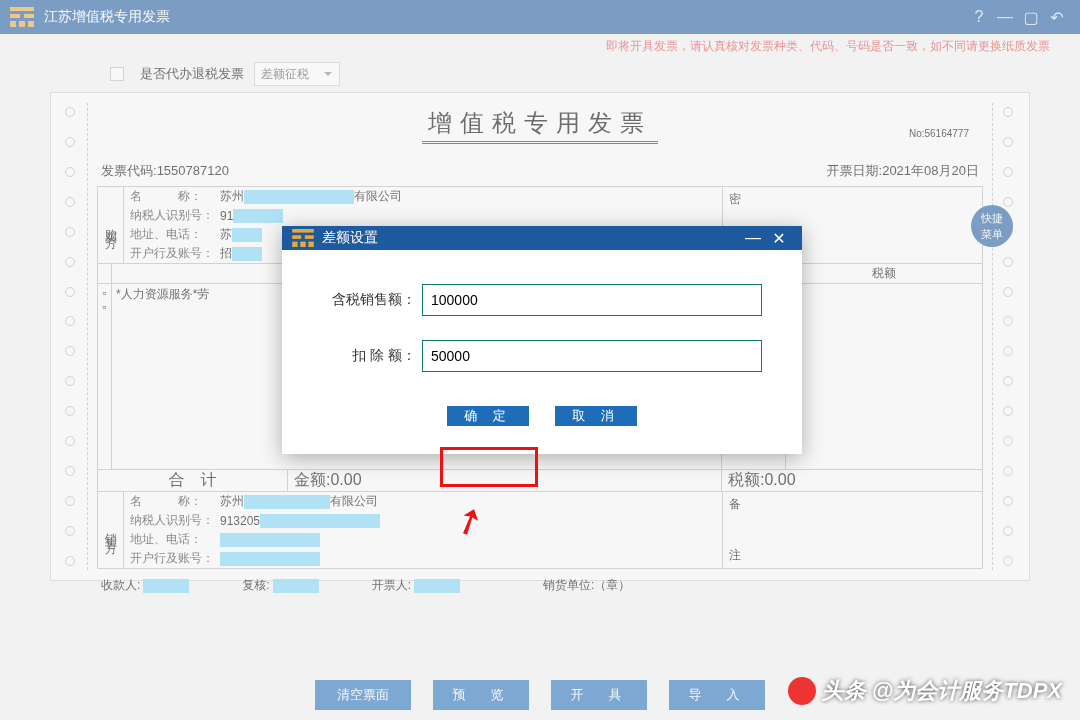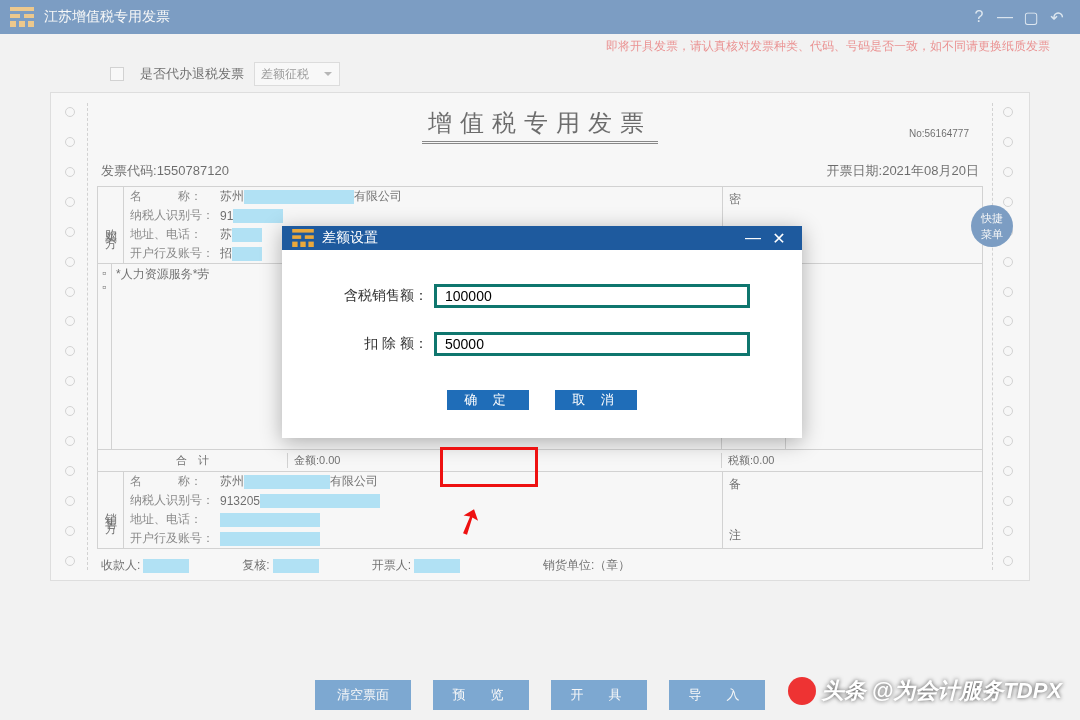--- a/index.html
+++ b/index.html
@@ -43,44 +43,44 @@
   .rcol { width:260px; border-left:1px solid #bbb; font-size:12px; position:relative; }
 
   .midhead { display:flex; height:20px; border-top:1px solid #bbb; font-size:12px; }
   .midhead div { border-right:1px solid #bbb; display:flex; align-items:center; justify-content:center; }
   .midbody { display:flex; height:186px; }
   .midbody div.col { border-right:1px solid #bbb; font-size:12px; padding:2px 4px; }
   .tick { width:14px; text-align:center; }
   .smallsel { border:1px solid #999; height:18px; width:42px; margin:2px; display:inline-flex; align-items:center; justify-content:flex-end; padding-right:14px; position:relative; }
   .smallsel::after { content:""; position:absolute; right:4px; top:6px; border:4px solid transparent; border-top-color:#666; }
 
-  .sumrow { display:flex; border-top:1px solid #bbb; height:22px; align-items:center; font-size:11px; }
+  .sumrow { display:flex; border-top:1px solid #bbb; height:22px; align-items:center; font-size:16px; }
   .sumrow .c1 { width:190px; text-align:center; border-right:1px solid #bbb; }
   .sumrow .c2 { flex:1; padding-left:6px; border-right:1px solid #bbb; }
   .sumrow .c3 { width:260px; padding-left:6px; }
 
   .foot { display:flex; gap:3px; font-size:12px; margin-top:8px; padding:0 4px; align-items:center; }
   .foot .redact { background:#7fd6f7; height:14px; display:inline-block; }
 
   .quick-fab { position:absolute; right:16px; top:112px; width:42px; height:42px; border-radius:50%; background:#1e5a9e; color:#fff; font-size:11px; display:flex; align-items:center; justify-content:center; text-align:center; line-height:16px; }
 
   .btnbar { position:absolute; left:0; right:0; bottom:10px; display:flex; justify-content:center; gap:22px; }
   .bigbtn { width:96px; height:30px; background:#1f6db8; color:#fff; display:flex; align-items:center; justify-content:center; font-size:13px; letter-spacing:6px; cursor:pointer; }
 
   .overlay { position:absolute; inset:0; background:rgba(240,240,240,0.45); }
 
   .modal { position:absolute; left:282px; top:226px; width:520px; background:#fff; box-shadow:0 4px 20px rgba(0,0,0,0.3); }
   .modal .mtitle { height:24px; background:#1e5a9e; color:#fff; display:flex; align-items:center; padding:0 10px; }
   .modal .mtitle .logo { width:22px; height:18px; margin-right:8px; }
   .modal .mtitle .t { flex:1; font-size:14px; }
   .modal .mtitle .mb { width:26px; text-align:center; font-size:16px; cursor:pointer; }
-  .modal .mbody { padding:34px 52px 28px; }
+  .modal .mbody { padding:34px 40px 28px; }
   .frow { display:flex; align-items:center; margin-bottom:24px; }
   .frow label { width:100px; text-align:right; font-size:14px; color:#333; padding-right:6px; }
-  .frow input { flex:1; height:24px; border:3px solid #0f766e; padding:0 8px; font-size:14px; }
+  .frow input { flex:1; height:32px; border:1px solid #0f766e; padding:0 8px; font-size:14px; }
   .mbtns { display:flex; justify-content:center; gap:26px; margin-top:34px; }
   .mbtn { width:82px; height:20px; background:#1f6db8; color:#fff; display:flex; align-items:center; justify-content:center; letter-spacing:6px; cursor:pointer; }
   .highlight-box { position:absolute; border:3px solid #e11; }
 
   .arrow { position:absolute; left:454px; top:500px; color:#e11; font-size:36px; transform:rotate(-25deg); }
 
   .watermark { position:absolute; right:18px; bottom:14px; color:#fff; font-size:22px; font-style:italic; font-weight:bold; text-shadow:0 0 4px rgba(0,0,0,.7); display:flex; align-items:center; gap:6px; }
   .watermark .wk { width:28px; height:28px; border-radius:50%; background:#e33; display:inline-block; }
 
   .logosvg { fill:#e9a83c; }
@@ -189,20 +189,26 @@
             <span class="lbl" style="width:96px">开户行及账号：</span>
             <span>招</span>
             <span class="redact" style="width:30px"></span>
           </div>
       </div>
       <div class="rcol">
           <div style="position:absolute;left:6px;top:4px">密</div>
         </div>
     </div>
 
+    <div class="midhead">
+      <div class="tick" style="border-right:1px solid #bbb"></div>
+      <div style="flex:1">货物或应税劳务</div>
+      <div style="width:64px"></div>
+      <div style="width:196px;border-right:none">税额</div>
+    </div>
 
     <div class="midbody" style="border-top:1px solid #bbb">
       <div class="col tick" style="border-right:1px solid #bbb">▫<br>▫</div>
       <div class="col" style="flex:1">*人力资源服务*劳</div>
       <div class="col" style="width:64px;text-align:center"><span class="smallsel">
             <span>05</span>
           </span></div>
       <div class="col" style="width:196px;border-right:none"></div>
     </div>
 

